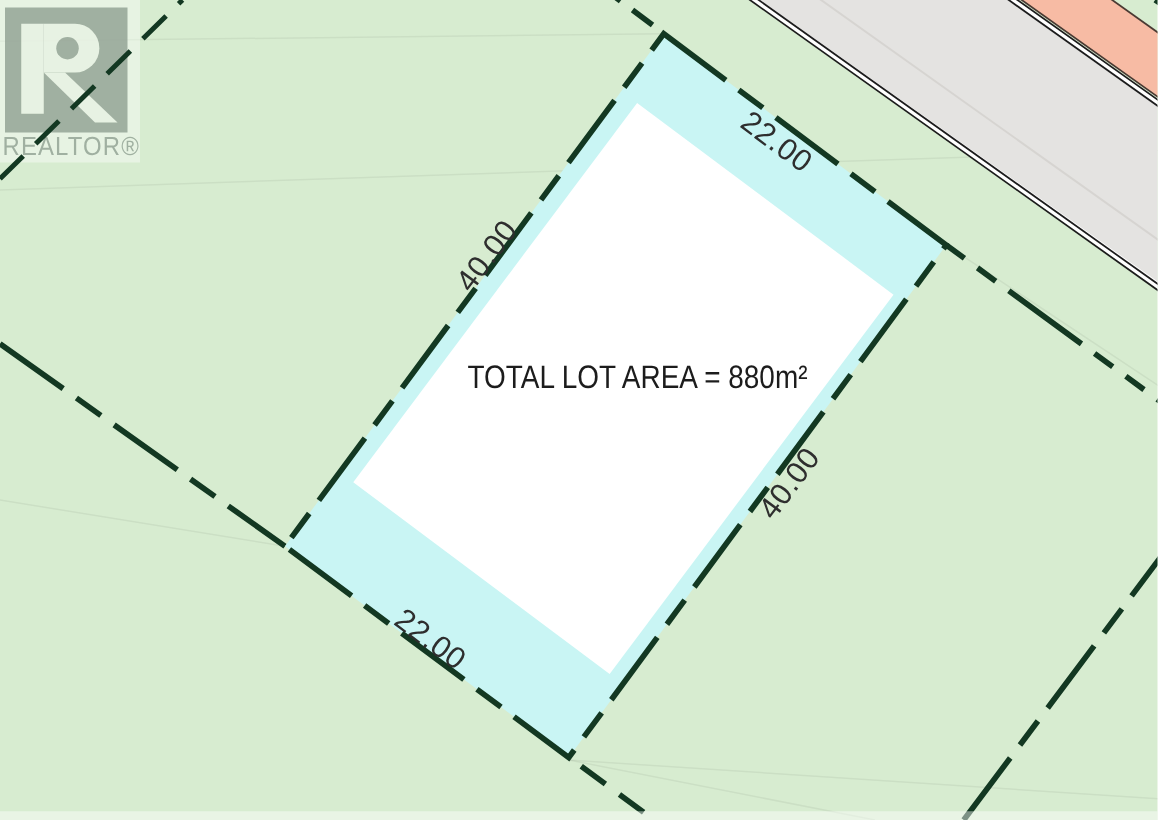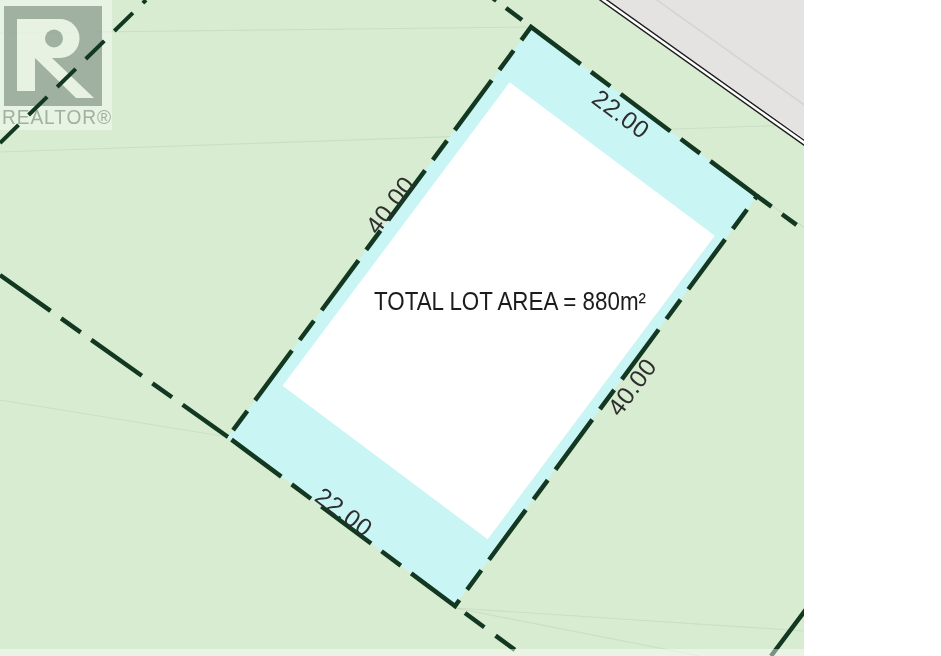--- a/index.html
+++ b/index.html
@@ -1,16 +1,16 @@
 <!DOCTYPE html>
 <html><head>
 <meta charset="utf-8">
 <style>
   html,body{margin:0;padding:0;background:#fff;}
-  #stage{position:relative;width:804px;height:656px;overflow:hidden;font-family:"Liberation Sans",sans-serif;}
+  #stage{position:relative;width:926px;height:656px;overflow:hidden;font-family:"Liberation Sans",sans-serif;}
   #stage svg{position:absolute;left:0;top:0;display:block;}
   text{font-family:"Liberation Sans",sans-serif;}
   .dim-label{font-size:24.5px;fill:#2e2e2e;letter-spacing:.5px;}
   .area-label{font-size:26px;fill:#1c1c1c;}
   .wordmark{font-size:21px;fill:#99a89b;letter-spacing:1px;}
 </style>
 </head>
 <body>
 
 <div id="stage">

